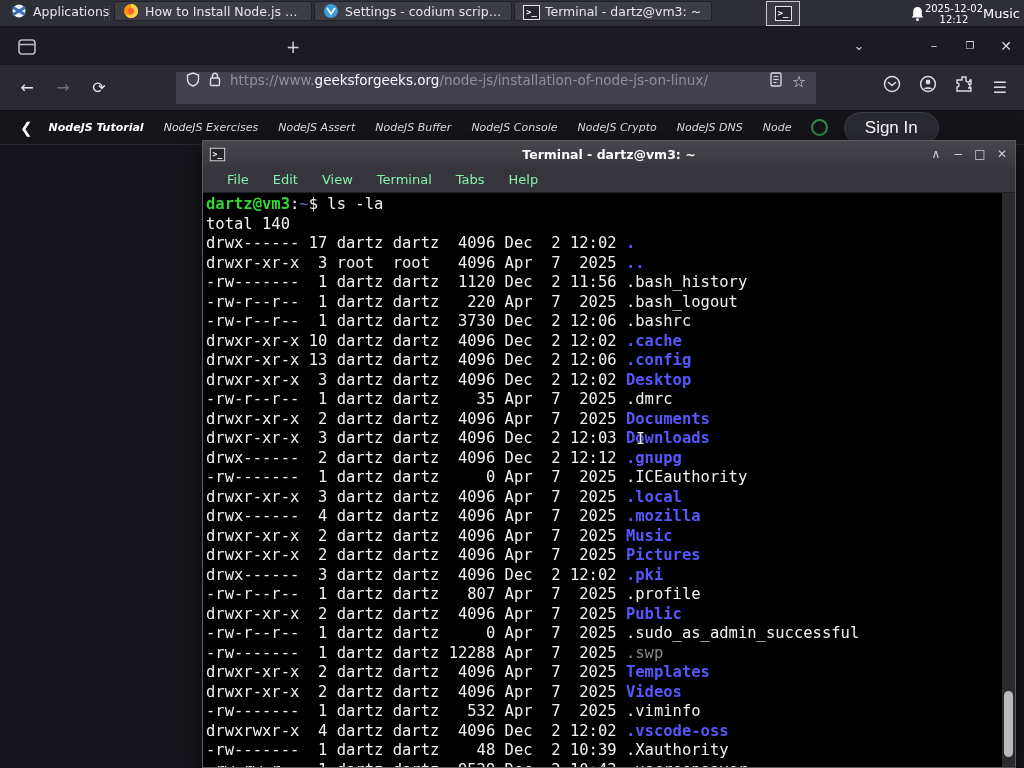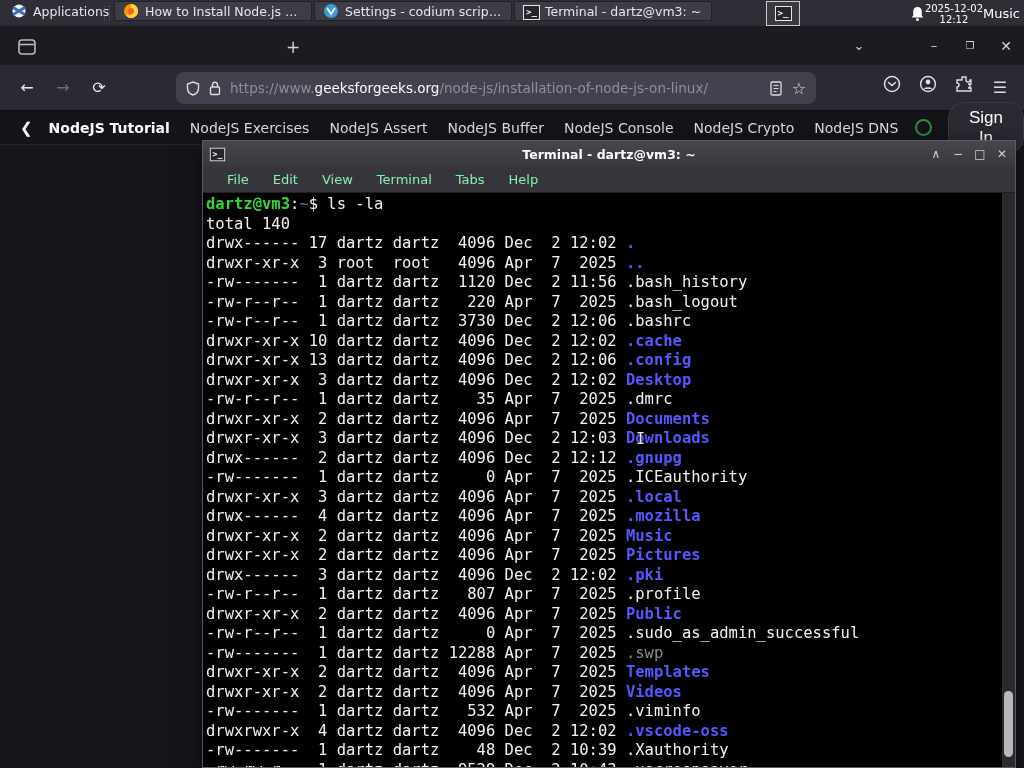--- a/index.html
+++ b/index.html
@@ -49,34 +49,34 @@
             text-align:center; line-height:26px; }
   #tabs-chevron { left:845px; }  #ff-min { left:920px; } #ff-max { left:956px; font-size:10px; }
   #ff-close { left:992px; font-size:14px; }
 
   #toolbar { position:absolute; left:0; top:38px; width:1024px; height:46px; background:#2b2a33;
              border-bottom:1px solid #0d0d12; }
   .navbtn { position:absolute; top:8px; width:30px; height:30px; color:#e8e7ee; font-size:16px;
             text-align:center; line-height:30px; border-radius:4px; }
   .dim { color:#6d6c78 !important; }
   #urlfield { position:absolute; left:176px; top:7px; width:640px; height:32px; background:#42414d;
-              border-radius:8px; display:flex; align-items:center; padding:0 10px; gap:9px; }
+              border-radius:0; display:flex; align-items:flex-start; padding:0 10px; gap:9px; }
   #urltext { flex:1; font-size:13.5px; color:#8f8e9a; white-space:nowrap; overflow:hidden; }
   #urltext .host { color:#fbfbfe; }
   .fieldicon { color:#dddce4; font-size:14px; }
   .tb-right { position:absolute; top:9px; width:28px; height:28px; color:#dcdbe3;
               text-align:center; line-height:28px; font-size:14px; }
 
   
   #page { position:absolute; left:0; top:84px; width:1024px; height:657px; background:#15151b; }
   #sitenav { position:absolute; left:0; top:0; width:1024px; height:34px; background:#151419;
              border-bottom:1px solid #26262c; display:flex; align-items:center; gap:0;
              padding-left:14px; color:#e9eaee; }
   .chev { font-size:15px; font-weight:bold; color:#fff; padding:0 6px; }
-  .navlink { font-size:14px; color:#dddee4; padding:0 10px; white-space:nowrap; }
+  .navlink { font-size:11px; color:#dddee4; padding:0 10px; white-space:nowrap;font-style:italic; }
   .navlink.first { color:#ffffff; font-weight:bold; }
   #nav-more { display:flex; align-items:center; white-space:nowrap; overflow:hidden; width:52px; }
   #search-ring { width:17px; height:17px; border:2.5px solid #2f8d46; border-radius:50%;
                  margin:0 14px 0 6px; flex:0 0 auto; }
   #signin { background:#2a2a33; border:1px solid #3a3a44; color:#fff; font-size:17px;
             border-radius:16px; padding:5px 20px; margin-left:2px; }
 
   
   #terminal { position:absolute; left:202px; top:140px; width:814px; height:628px;
               background:#000; border:1px solid #5b5b60; z-index:30;

